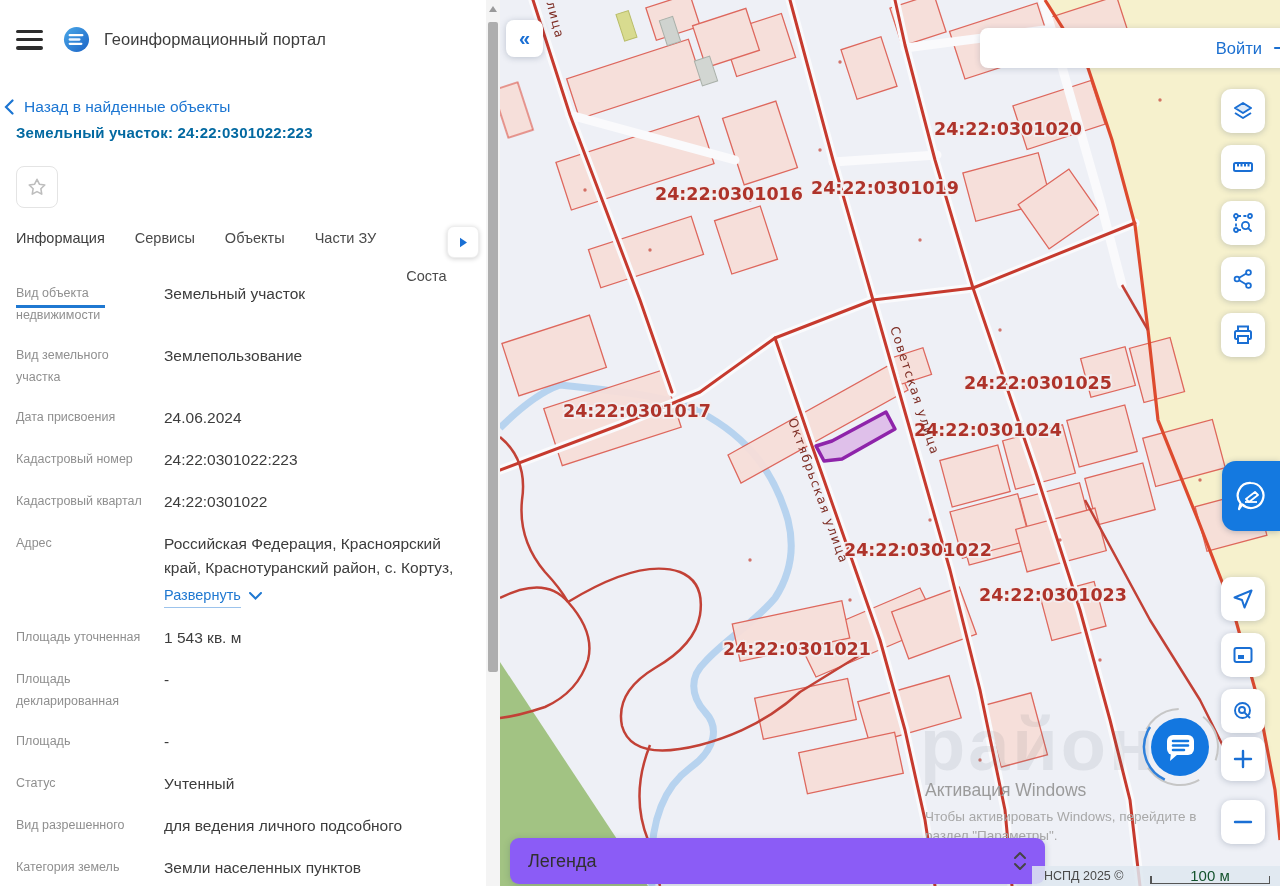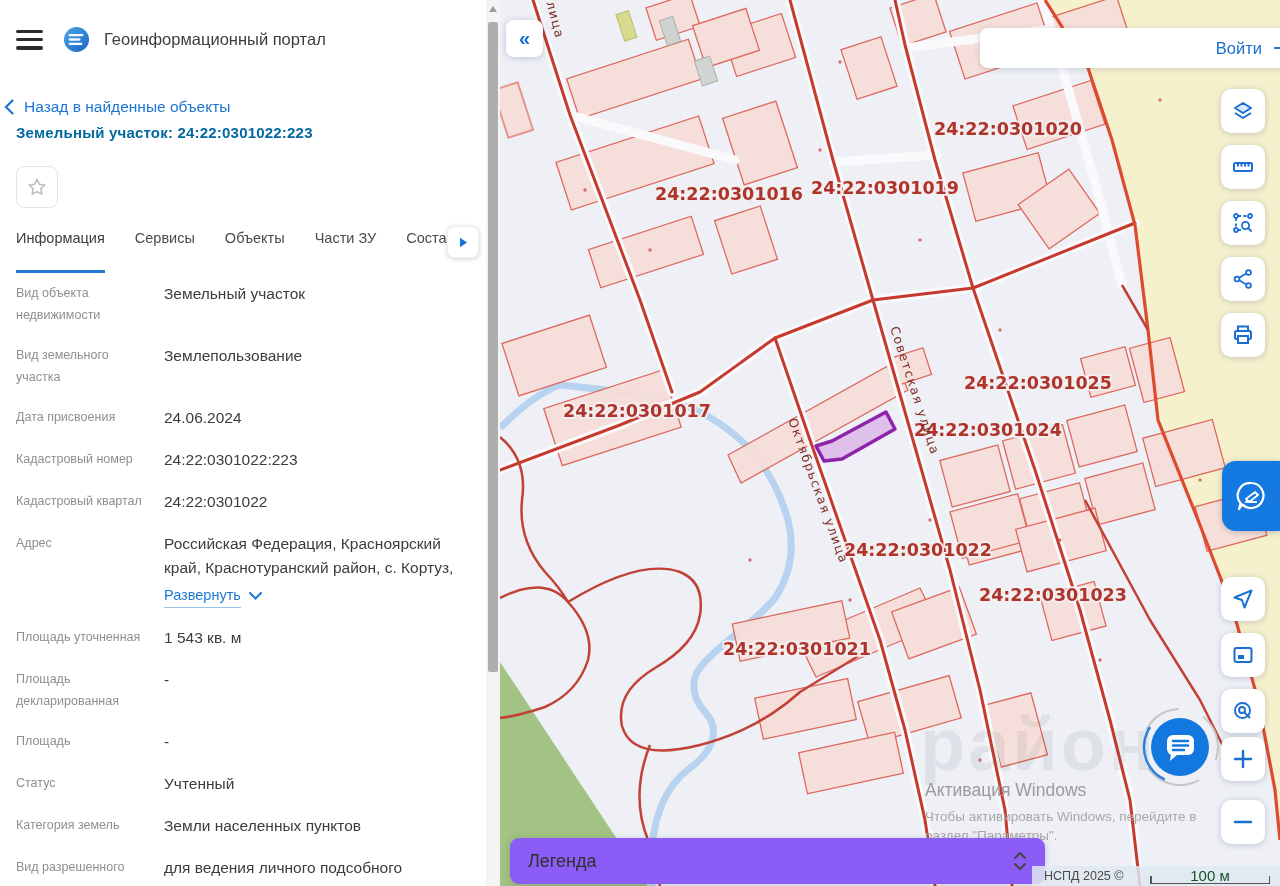--- a/index.html
+++ b/index.html
@@ -13,21 +13,21 @@
   .burger span { display:block; height:3.2px; background:#2d2d2d; border-radius:2px; }
   .logo { width:27px; height:27px; }
   .app-title { font-size:16.5px; color:#3d3d3d; }
   .back { position:absolute; left:4px; top:86px; display:flex; align-items:center; gap:10px; color:#1b75d2; font-size:15.5px; cursor:pointer;margin-top:12px; }
   .back svg { flex:0 0 auto; }
   h1.obj-title { position:absolute; left:16px; top:124px; font-size:15px; font-weight:600; color:#0369a1; letter-spacing:.2px; }
   .star-btn { position:absolute; left:16px; top:166px; width:42px; height:42px; border:1px solid #e4e4e4; border-radius:8px; background:#fff; display:flex; align-items:center; justify-content:center; cursor:pointer; }
   .tabs { position:absolute; left:16px; right:0; top:230px; display:flex; gap:30px; font-size:14.5px; color:#4a4a4a; }
   .tab { padding-bottom:24px; cursor:pointer; white-space:nowrap; }
   .tab.active { color:#3c3c3c; border-bottom:3px solid #1f78d1; }
-  .tab.truncated { max-width:46px; overflow:hidden; }
+  .tab.truncated { max-width:46px; overflow:hidden;margin-top:38px; }
   .tabs-next-btn { position:absolute; left:447px; top:226px; width:32px; height:32px; background:#fff; border:1px solid #eee; border-radius:7px; box-shadow:0 1px 5px rgba(0,0,0,.18); display:flex; align-items:center; justify-content:center; cursor:pointer; z-index:6; }
   .info { position:absolute; left:16px; top:282px; width:455px; }
   .row { display:flex; margin-bottom:18px; }
   .row .lbl { width:148px; flex:0 0 148px; font-size:12.5px; color:#8f8f8f; line-height:22px; padding-right:8px; }
   .row .val { font-size:15.5px; color:#3c3c3c; line-height:24px; }
   .expand { display:inline-flex; align-items:center; gap:8px; color:#1f78d1; font-size:14.5px; margin-top:3px; cursor:pointer; }
   .expand .txt { border-bottom:1px solid #9cc3ec; }
 
   
   #pscroll { position:absolute; left:486px; top:0; width:14px; height:886px; background:#f4f4f4; z-index:6; }
@@ -155,26 +155,26 @@
         </div>
       <div class="row">
           <div class="lbl">Площадь</div>
           <div class="val">-</div>
         </div>
       <div class="row">
           <div class="lbl">Статус</div>
           <div class="val">Учтенный</div>
         </div>
       <div class="row">
+          <div class="lbl">Вид разрешенного</div>
+          <div class="val">для ведения личного подсобного</div>
+        </div>
+      <div class="row">
           <div class="lbl">Категория земель</div>
           <div class="val">Земли населенных пунктов</div>
-        </div>
-      <div class="row">
-          <div class="lbl">Вид разрешенного</div>
-          <div class="val">для ведения личного подсобного</div>
         </div>
     </div>
   </div>
 
   <div id="pscroll">
     <div class="uparrow"></div>
     <div class="thumb"></div>
   </div>
 
   <div id="map">

